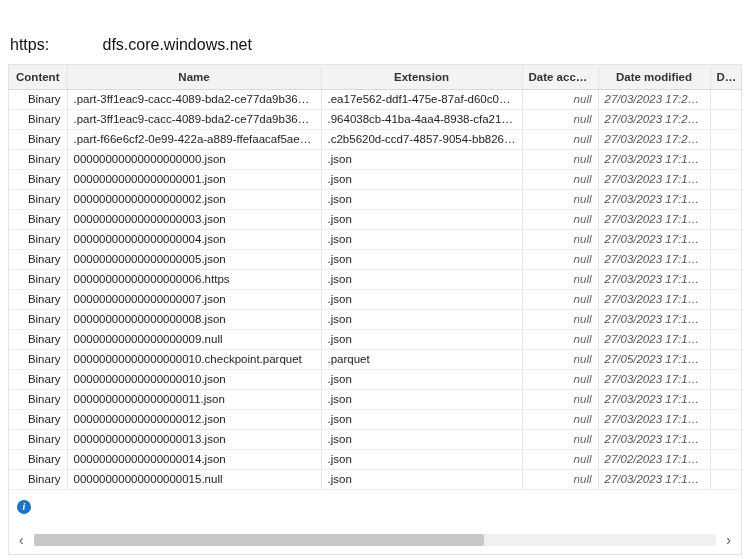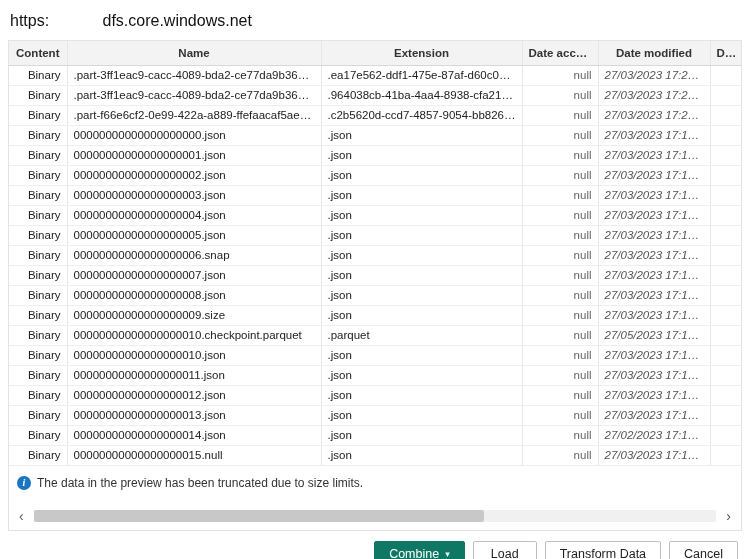--- a/index.html
+++ b/index.html
@@ -12,20 +12,21 @@
     width: 750px;
   }
   .window {
     width: 750px;
     padding: 6px 8px 10px 8px;
   }
   .url-bar {
     font-size: 16px;
     padding: 6px 2px 10px 2px;
     color: #111;
+    margin-top: 24px;
   }
   .url-bar .seg1 { font-weight: 400; }
   .table-wrap {
     border: 1px solid #e3e3e3;
     position: relative;
     overflow: hidden;
   }
   table {
     border-collapse: collapse;
     width: 100%;
@@ -51,21 +52,21 @@
   }
   col.c-content { width: 58px; }
   col.c-name { width: 254px; }
   col.c-ext { width: 201px; }
   col.c-acc { width: 76px; }
   col.c-mod { width: 112px; }
   col.c-cre { width: 34px; }
   td.content-cell { text-align: right; }
   td.name-cell { text-align: left; }
   td.ext-cell { text-align: left; }
-  td.acc-cell { text-align: right; color: #666; }
+  td.acc-cell { text-align: right; font-style: italic; color: #666; }
   td.mod-cell { font-style: italic; color: #555; }
   .info-row {
     display: flex;
     align-items: center;
     gap: 6px;
     padding: 10px 8px 14px 8px;
     color: #333;
     font-size: 12px;
   }
   .info-icon {
@@ -237,21 +238,21 @@
           <tr>
             <td class="content-cell">Binary</td>
             <td class="name-cell">00000000000000000005.json</td>
             <td class="ext-cell">.json</td>
             <td class="acc-cell">null</td>
             <td class="mod-cell">27/03/2023 17:19:35</td>
             <td></td>
           </tr>
           <tr>
             <td class="content-cell">Binary</td>
-            <td class="name-cell">00000000000000000006.snap</td>
+            <td class="name-cell">00000000000000000006.https</td>
             <td class="ext-cell">.json</td>
             <td class="acc-cell">null</td>
             <td class="mod-cell">27/03/2023 17:19:37</td>
             <td></td>
           </tr>
           <tr>
             <td class="content-cell">Binary</td>
             <td class="name-cell">00000000000000000007.json</td>
             <td class="ext-cell">.json</td>
             <td class="acc-cell">null</td>
@@ -261,21 +262,21 @@
           <tr>
             <td class="content-cell">Binary</td>
             <td class="name-cell">00000000000000000008.json</td>
             <td class="ext-cell">.json</td>
             <td class="acc-cell">null</td>
             <td class="mod-cell">27/03/2023 17:19:41</td>
             <td></td>
           </tr>
           <tr>
             <td class="content-cell">Binary</td>
-            <td class="name-cell">00000000000000000009.size</td>
+            <td class="name-cell">00000000000000000009.null</td>
             <td class="ext-cell">.json</td>
             <td class="acc-cell">null</td>
             <td class="mod-cell">27/03/2023 17:19:43</td>
             <td></td>
           </tr>
           <tr>
             <td class="content-cell">Binary</td>
             <td class="name-cell">00000000000000000010.checkpoint.parquet</td>
             <td class="ext-cell">.parquet</td>
             <td class="acc-cell">null</td>
@@ -328,21 +329,20 @@
             <td class="ext-cell">.json</td>
             <td class="acc-cell">null</td>
             <td class="mod-cell">27/03/2023 17:19:55</td>
             <td></td>
           </tr>
         </tbody>
     </table>
 
     <div class="info-row">
       <span class="info-icon">i</span>
-      <span>The data in the preview has been truncated due to size limits.</span>
     </div>
 
     <div class="hscroll">
       <span class="chev">‹</span>
       <div class="hscroll-track">
         <div class="hscroll-thumb"></div>
       </div>
       <span class="chev">›</span>
     </div>
   </div>

